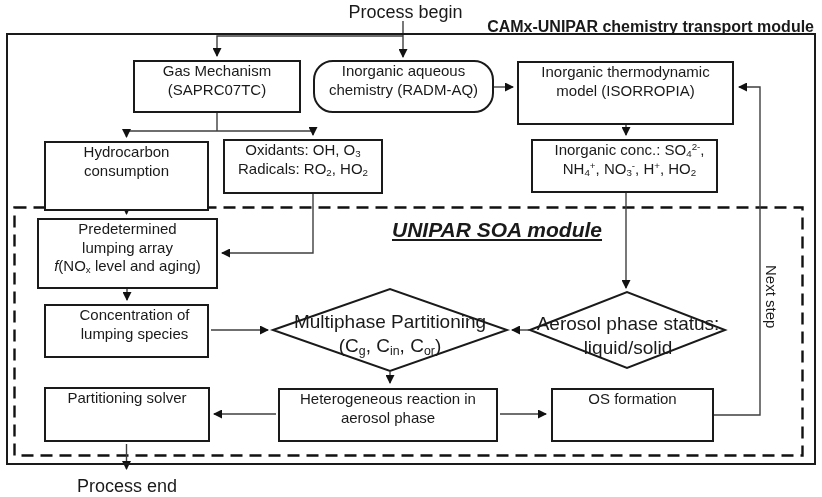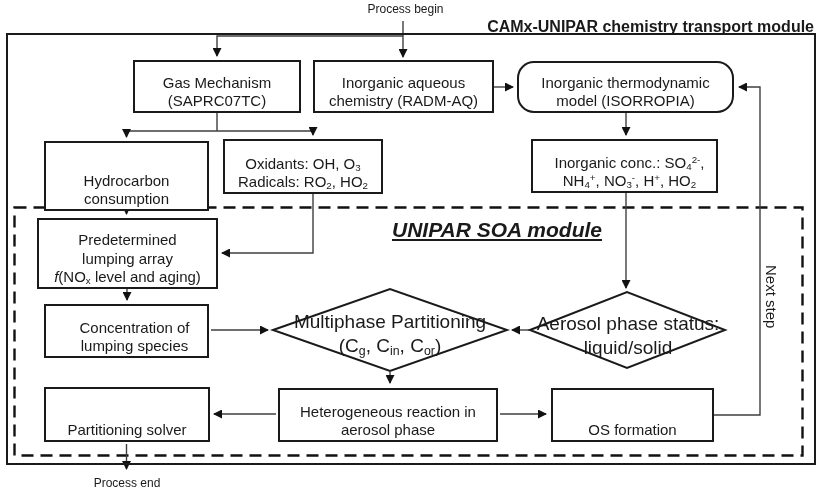--- a/index.html
+++ b/index.html
@@ -6,31 +6,31 @@
   .stage {
     position:relative; width:822px; height:497px; background:#ffffff;
     font-family:"Liberation Sans", sans-serif; color:#1a1a1a; overflow:hidden;
   }
   .outer-frame {
     position:absolute; left:6px; top:33px; width:806px; height:428px;
     border:2px solid #1a1a1a; background:transparent;
   }
   .node {
     position:absolute; box-sizing:border-box; border:2px solid #1a1a1a;
-    background:#ffffff; display:flex; align-items:flex-end; justify-content:center;
+    background:#ffffff; display:flex; align-items:flex-start; justify-content:center;
     text-align:center; font-size:15px; line-height:1.24;
   }
   .dlabel {
     position:absolute; text-align:center; font-size:19px; line-height:1.28;
   }
   .title-bold {
     position:absolute; font-weight:bold; font-size:16px;
     text-decoration:underline; white-space:nowrap;margin-top:12px;
   }
-  .plain-label { position:absolute; font-size:12px; white-space:nowrap; }
+  .plain-label { position:absolute; font-size:18px; white-space:nowrap; }
   .vert-label {
     position:absolute; writing-mode:vertical-rl; font-size:15px; white-space:nowrap;
   }
   sub, sup { font-size:0.65em; line-height:0; }
   sub { vertical-align:-0.25em; }
   sup { vertical-align:0.5em; }
   i { font-style:italic; }
   svg.wires { position:absolute; left:0; top:0; }
   svg .wire { stroke:#3f3f3f; stroke-width:1.4; fill:none; }
   svg .shape { stroke:#1a1a1a; stroke-width:2; fill:#ffffff; }
@@ -78,25 +78,25 @@
   <div class="plain-label" style="left:348px; top:2px; width:115px; text-align:center;">Process begin</div>
   <div class="title-bold" style="right:8px; top:6px;">CAMx-UNIPAR chemistry transport module</div>
   <div class="title-bold" style="left:392px; top:206px; width:180px; font-size:21px; text-align:center;font-style:italic;">UNIPAR SOA module</div>
   <div class="vert-label" style="left:763px; top:265px;">Next step</div>
   <div class="plain-label" style="left:72px; top:476px; width:110px; text-align:center;">Process end</div>
 
   <div class="node" style="left:133px; top:60px; width:168px; height:53px;">
     <div><span>Gas Mechanism</span><br><span>(SAPRC07TC)</span></div>
   </div>
 
-  <div class="node" style="left:313px; top:60px; width:181px; height:53px;">
+  <div class="node" style="left:313px; top:60px; width:181px; height:53px;border-radius:20px;">
     <div><span>Inorganic aqueous</span><br><span>chemistry (RADM-AQ)</span></div>
   </div>
 
-  <div class="node" style="left:517px; top:61px; width:217px; height:52px;border-radius:17px;">
+  <div class="node" style="left:517px; top:61px; width:217px; height:64px;">
     <div><span>Inorganic thermodynamic</span><br><span>model (ISORROPIA)</span></div>
   </div>
 
   <div class="node" style="left:44px; top:141px; width:165px; height:70px;">
     <div><span>Hydrocarbon</span><br><span>consumption</span></div>
   </div>
 
   <div class="node" style="left:223px; top:139px; width:160px; height:55px;">
     <div><span>Oxidants: OH, O</span><sub>3</sub><br><span>Radicals:  RO</span><sub>2</sub><span>, HO</span><sub>2</sub></div>
   </div>

